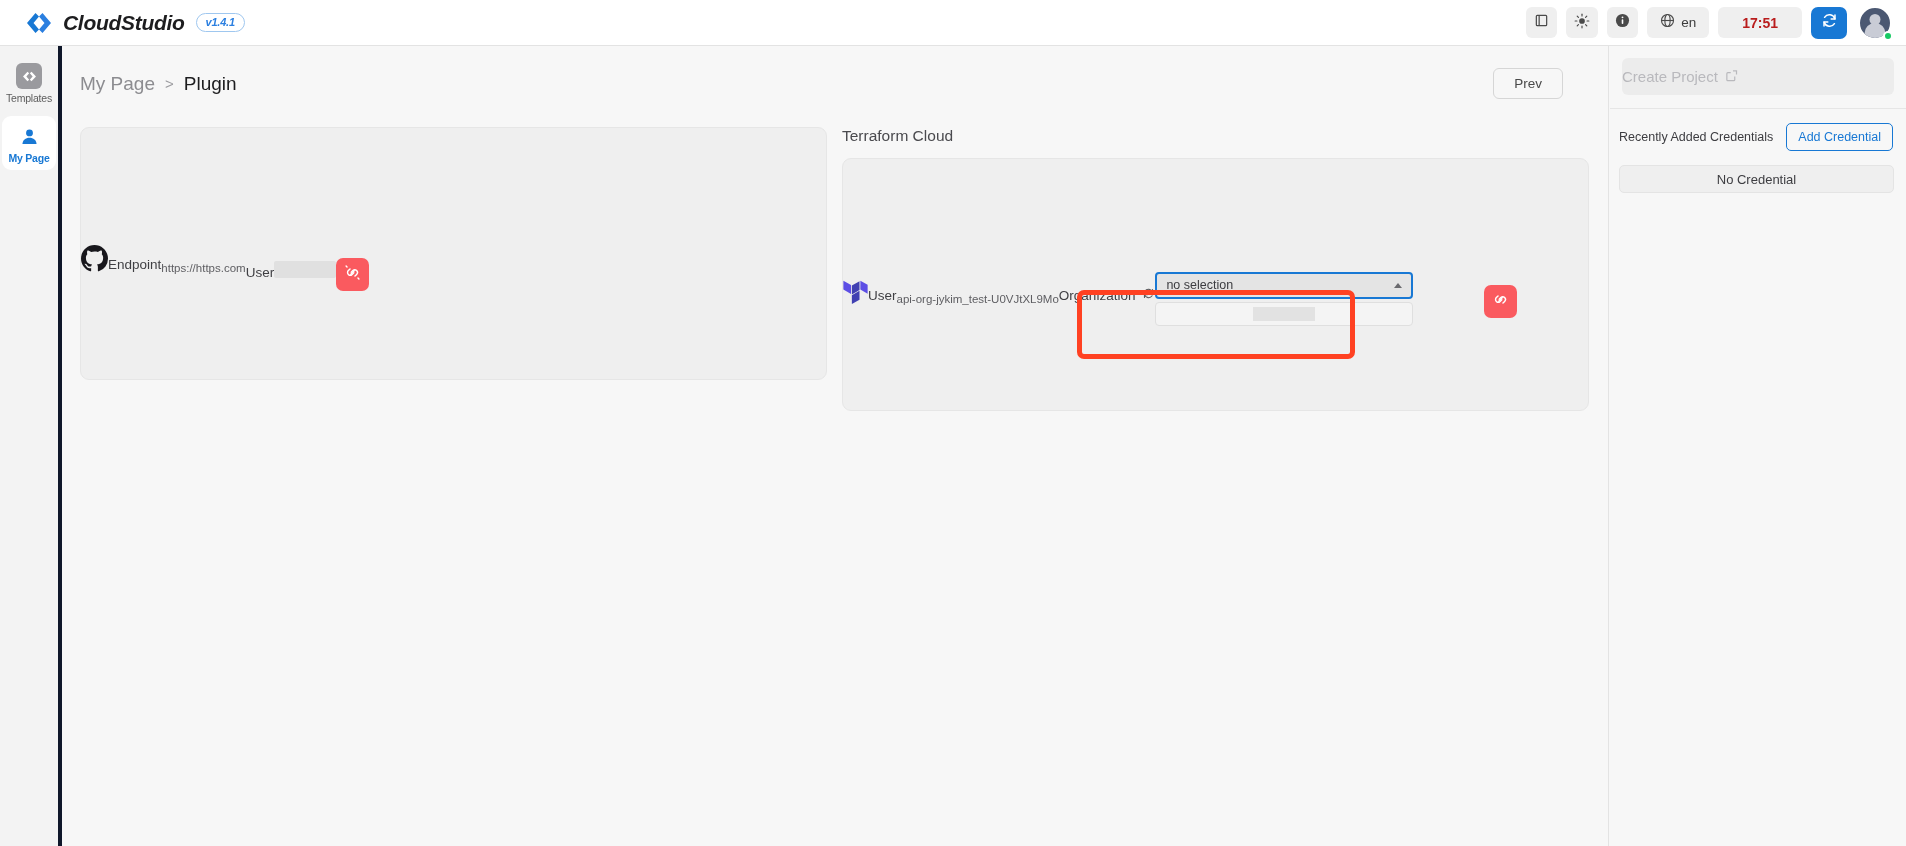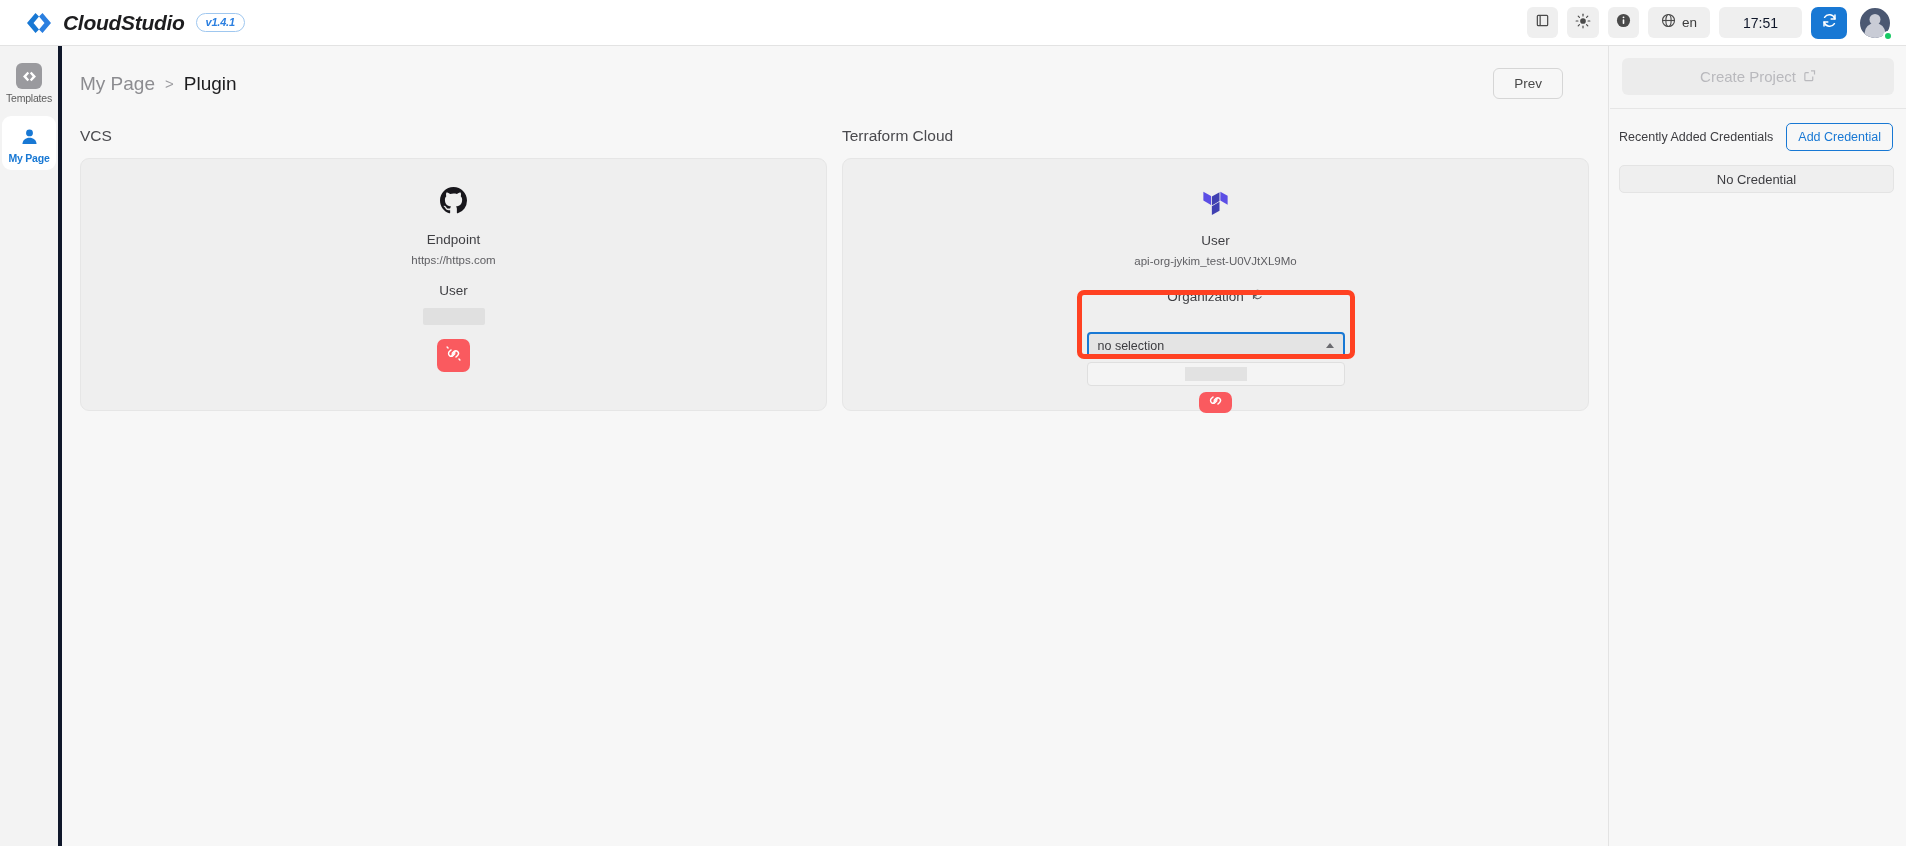--- a/index.html
+++ b/index.html
@@ -36,21 +36,21 @@
 
   #top-actions { display: flex; align-items: center; gap: 9px; justify-content: center; }
   .tb-btn {
     height: 31px; min-width: 31px;
     background: #efefef; border-radius: 6px;
     display: flex; align-items: center; justify-content: center;
     gap: 6px; padding: 0 8px; color: #4a4a4a;
   }
   .tb-btn.wide { padding: 0 13px; }
   .tb-lang-text { font-size: 13.5px; color: #3c3c3c; }
-  .tb-clock { font-size: 14px; color: #0f172a; padding: 0 16px; }
+  .tb-clock { font-size: 14px; color: #b91c1c; padding: 0 16px; font-weight: bold; }
   .tb-btn.primary { background: #1878d4; color: #fff; width: 36px; height: 32px; border-radius: 7px; }
   .avatar-wrap { position: relative; width: 34px; height: 34px; margin-left: 2px; }
   .avatar {
     width: 34px; height: 34px; border-radius: 50%;
     background: #4b5872; border: 2px solid #fff;
     overflow: hidden; position: relative;
   }
   .avatar .head {
     position: absolute; width: 11px; height: 11px; border-radius: 50%;
     background: #c9ccd6; left: 50%; top: 6px; transform: translateX(-50%);
@@ -107,21 +107,21 @@
     padding: 7px 20px;
   }
   #page-title { font-size: 16.5px; color: #3a3a3e; padding: 28px 0 0 18px; }
 
   #panels { display: flex; gap: 15px; padding: 28px 19px 0 18px; }
   .panel { flex: 1; }
   .panel-label { font-size: 15.5px; color: #4a4a4e; margin-bottom: 13px; }
   .panel-card {
     background: #efefef; border: 1px solid #e6e6e6;
     border-radius: 9px; height: 253px;
-    display: flex; flex-direction: column;
+    display: flex; flex-direction: row;
     align-items: center; padding-top: 28px; position: relative;
   }
   .svc-icon { margin-bottom: 14px; }
   .field-label { font-size: 13.5px; color: #3f3f43; margin-bottom: 7px; }
   .field-value { font-size: 11.5px; color: #5e5e62; }
   .skeleton { background: #e0e0e0; border-radius: 2px; }
   .skel-user { width: 62px; height: 17px; margin-top: 3px; }
   .unlink-btn {
     width: 33px; height: 33px; border-radius: 7px;
     background: #fa5a5f; margin-top: 14px;
@@ -163,21 +163,21 @@
   }
 
   
   #right {
     position: absolute; left: 1610px; top: 46px;
     width: 296px; height: 800px; background: #f7f7f7;
   }
   .create-btn {
     margin: 12px 12px 0; height: 37px; background: #ececec;
     border-radius: 6px; display: flex; align-items: center;
-    justify-content: center; gap: 7px;
+    justify-content: flex-start; gap: 7px;
     font-size: 15px; color: #b9b9bd;
   }
   #cred-header {
     display: flex; align-items: center; justify-content: space-between;
     padding: 14px 13px 0 9px; border-top: 1px solid #e6e6e6; margin-top: 13px;
   }
   .cred-title { font-size: 12.5px; color: #3d3d41; }
   .add-cred-btn {
     font-size: 12.5px; color: #1878d4; background: #f7f7f7;
     border: 1.5px solid #1878d4; border-radius: 5px; padding: 6px 11px;
@@ -299,21 +299,20 @@
       <span class="crumb-sep">&gt;</span>
       <span class="crumb-active">Plugin</span>
     </div>
     <button class="prev-btn">Prev</button>
   </div>
 
 
   <div id="panels">
 
     <div class="panel">
-      <div class="panel-label">VCS</div>
       <div class="panel-card">
         <span class="svc-icon">
           <svg width="27" height="27" viewBox="0 0 16 16" fill="#18171c">
             <path d="M8 0C3.58 0 0 3.58 0 8c0 3.54 2.29 6.53 5.47 7.59.4.07.55-.17.55-.38 0-.19-.01-.82-.01-1.49-2.01.37-2.53-.49-2.69-.94-.09-.23-.48-.94-.82-1.13-.28-.15-.68-.52-.01-.53.63-.01 1.08.58 1.23.82.72 1.21 1.87.87 2.33.66.07-.52.28-.87.51-1.07-1.78-.2-3.64-.89-3.64-3.95 0-.87.31-1.59.82-2.15-.08-.2-.36-1.02.08-2.12 0 0 .67-.21 2.2.82a7.4 7.4 0 0 1 2-.27c.68 0 1.36.09 2 .27 1.53-1.04 2.2-.82 2.2-.82.44 1.1.16 1.92.08 2.12.51.56.82 1.27.82 2.15 0 3.07-1.87 3.75-3.65 3.95.29.25.54.73.54 1.48 0 1.07-.01 1.93-.01 2.2 0 .21.15.46.55.38A8.01 8.01 0 0 0 16 8c0-4.42-3.58-8-8-8z"></path>
           </svg>
         </span>
         <div class="field-label">Endpoint</div>
         <div class="field-value">https://https.com</div>
         <div class="field-label" style="margin-top:17px">User</div>
         <div class="skeleton skel-user"></div>

